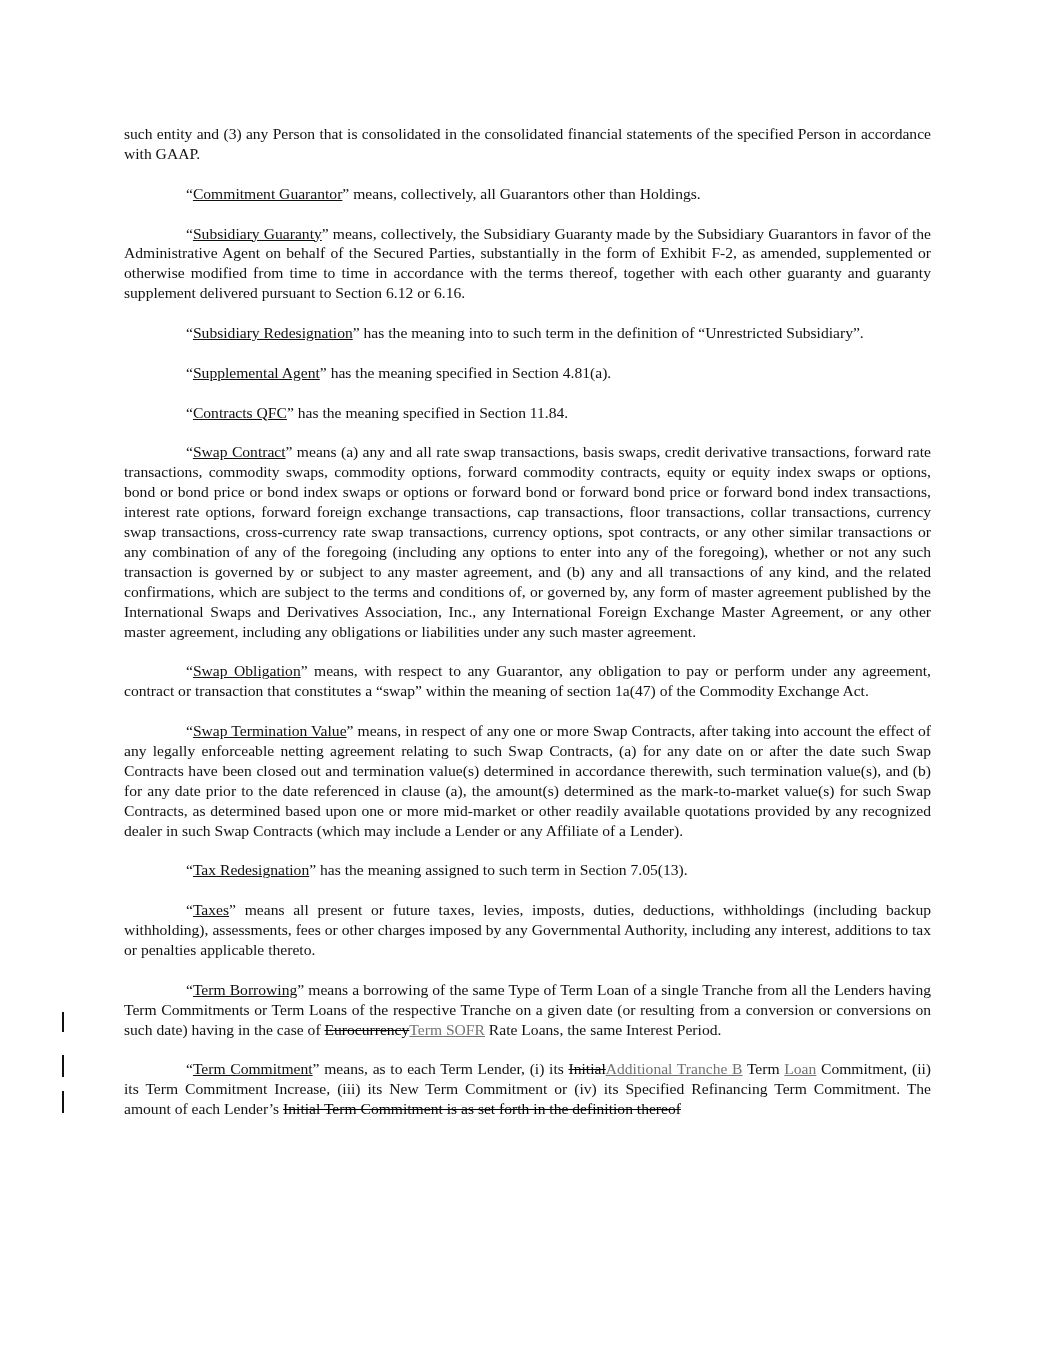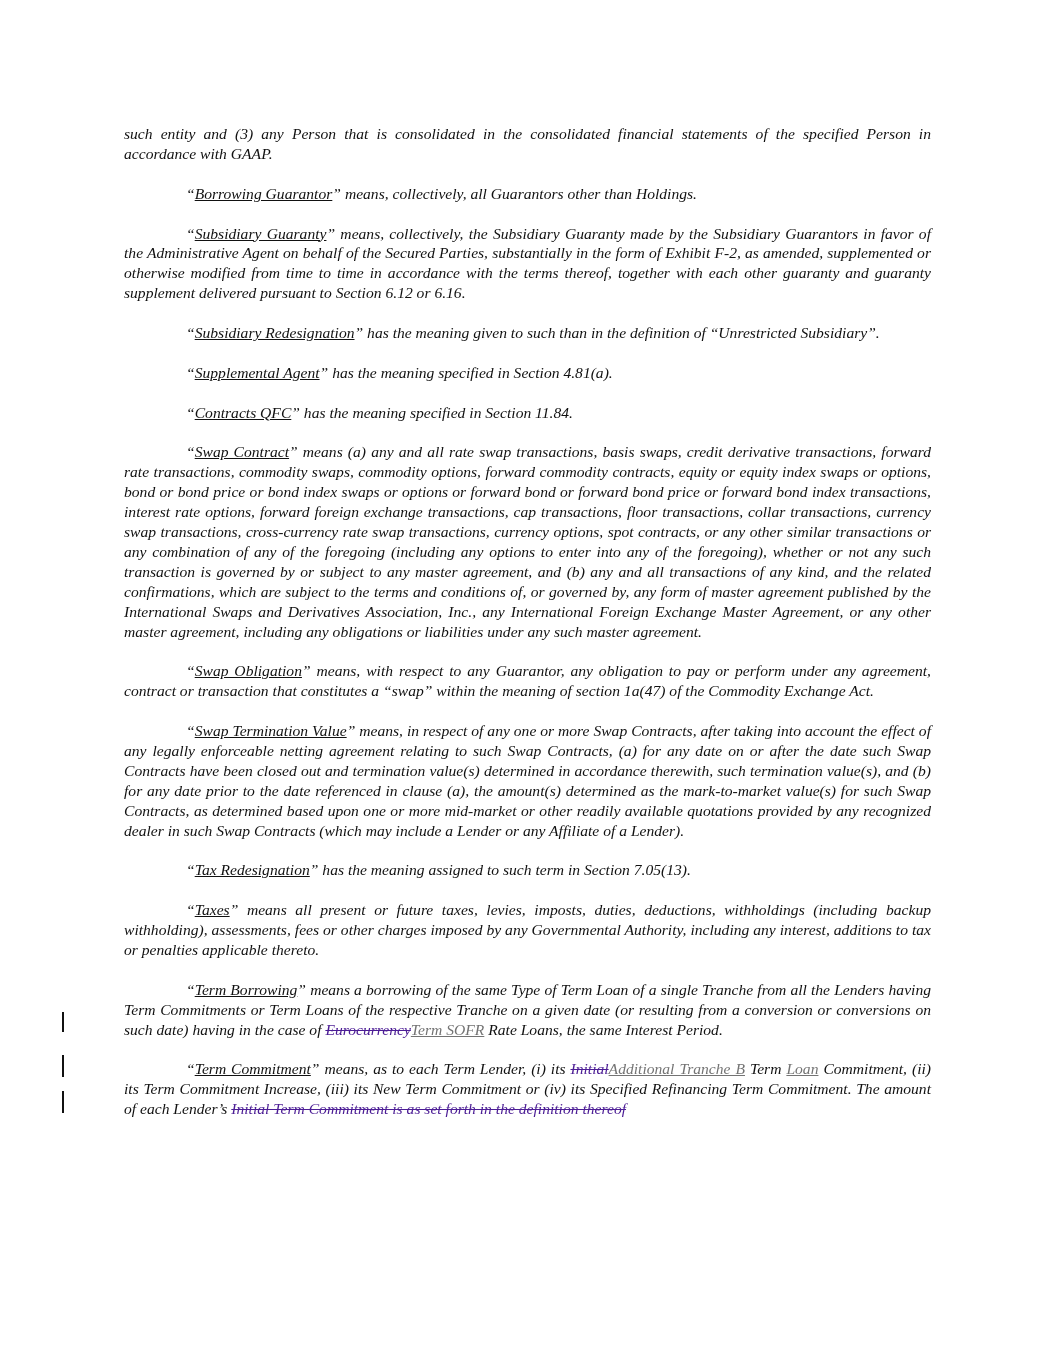--- a/index.html
+++ b/index.html
@@ -2,41 +2,41 @@
 <html><head>
 <meta charset="utf-8">
 <style>
   html, body { margin: 0; padding: 0; background: #ffffff; }
   body { width: 1055px; height: 1365px; position: relative; overflow: hidden; }
   .page {
     position: absolute; left: 124px; top: 124px; width: 807px;
     font-family: "Liberation Serif", serif; font-size: 15.6px; line-height: 19.9px;
     color: #111111;
   }
-  .para { text-align: justify; margin: 0 0 19.9px 0; position: relative; font-style: italic; }
+  .para { text-align: justify; margin: 0 0 19.9px 0; position: relative; }
   .indent { text-indent: 62px; }
   .term { text-decoration: underline; }
-  .del { color: #4c1d95; text-decoration: line-through; }
+  .del { color: #000000; text-decoration: line-through; }
   .ins { color: #737373; text-decoration: underline; }
   .change-bar {
     position: absolute; left: -62px; width: 1.5px; background: #111111;
   }
 </style>
 </head>
 <body>
 
 <div class="page">
 
   <p class="para">such entity and (3) any Person that is consolidated in the consolidated financial statements of the specified Person in accordance with GAAP.</p>
 
-  <p class="para indent"><span>“</span><span class="term">Borrowing Guarantor</span><span>” means, collectively, all Guarantors other than Holdings.</span></p>
+  <p class="para indent"><span>“</span><span class="term">Commitment Guarantor</span><span>” means, collectively, all Guarantors other than Holdings.</span></p>
 
   <p class="para indent"><span>“</span><span class="term">Subsidiary Guaranty</span><span>” means, collectively, the Subsidiary Guaranty made by the Subsidiary Guarantors in favor of the Administrative Agent on behalf of the Secured Parties, substantially in the form of Exhibit F-2, as amended, supplemented or otherwise modified from time to time in accordance with the terms thereof, together with each other guaranty and guaranty supplement delivered pursuant to Section 6.12 or 6.16.</span></p>
 
-  <p class="para indent"><span>“</span><span class="term">Subsidiary Redesignation</span><span>” has the meaning given to such than in the definition of “Unrestricted Subsidiary”.</span></p>
+  <p class="para indent"><span>“</span><span class="term">Subsidiary Redesignation</span><span>” has the meaning into to such term in the definition of “Unrestricted Subsidiary”.</span></p>
 
   <p class="para indent"><span>“</span><span class="term">Supplemental Agent</span><span>” has the meaning specified in Section 4.81(a).</span></p>
 
   <p class="para indent"><span>“</span><span class="term">Contracts QFC</span><span>” has the meaning specified in Section 11.84.</span></p>
 
   <p class="para indent"><span>“</span><span class="term">Swap Contract</span><span>” means (a) any and all rate swap transactions, basis swaps, credit derivative transactions, forward rate transactions, commodity swaps, commodity options, forward commodity contracts, equity or equity index swaps or options, bond or bond price or bond index swaps or options or forward bond or forward bond price or forward bond index transactions, interest rate options, forward foreign exchange transactions, cap transactions, floor transactions, collar transactions, currency swap transactions, cross-currency rate swap transactions, currency options, spot contracts, or any other similar transactions or any combination of any of the foregoing (including any options to enter into any of the foregoing), whether or not any such transaction is governed by or subject to any master agreement, and (b) any and all transactions of any kind, and the related confirmations, which are subject to the terms and conditions of, or governed by, any form of master agreement published by the International Swaps and Derivatives Association, Inc., any International Foreign Exchange Master Agreement, or any other master agreement, including any obligations or liabilities under any such master agreement.</span></p>
 
   <p class="para indent"><span>“</span><span class="term">Swap Obligation</span><span>” means, with respect to any Guarantor, any obligation to pay or perform under any agreement, contract or transaction that constitutes a “swap” within the meaning of section 1a(47) of the Commodity Exchange Act.</span></p>
 
   <p class="para indent"><span>“</span><span class="term">Swap Termination Value</span><span>” means, in respect of any one or more Swap Contracts, after taking into account the effect of any legally enforceable netting agreement relating to such Swap Contracts, (a) for any date on or after the date such Swap Contracts have been closed out and termination value(s) determined in accordance therewith, such termination value(s), and (b) for any date prior to the date referenced in clause (a), the amount(s) determined as the mark-to-market value(s) for such Swap Contracts, as determined based upon one or more mid-market or other readily available quotations provided by any recognized dealer in such Swap Contracts (which may include a Lender or any Affiliate of a Lender).</span></p>

